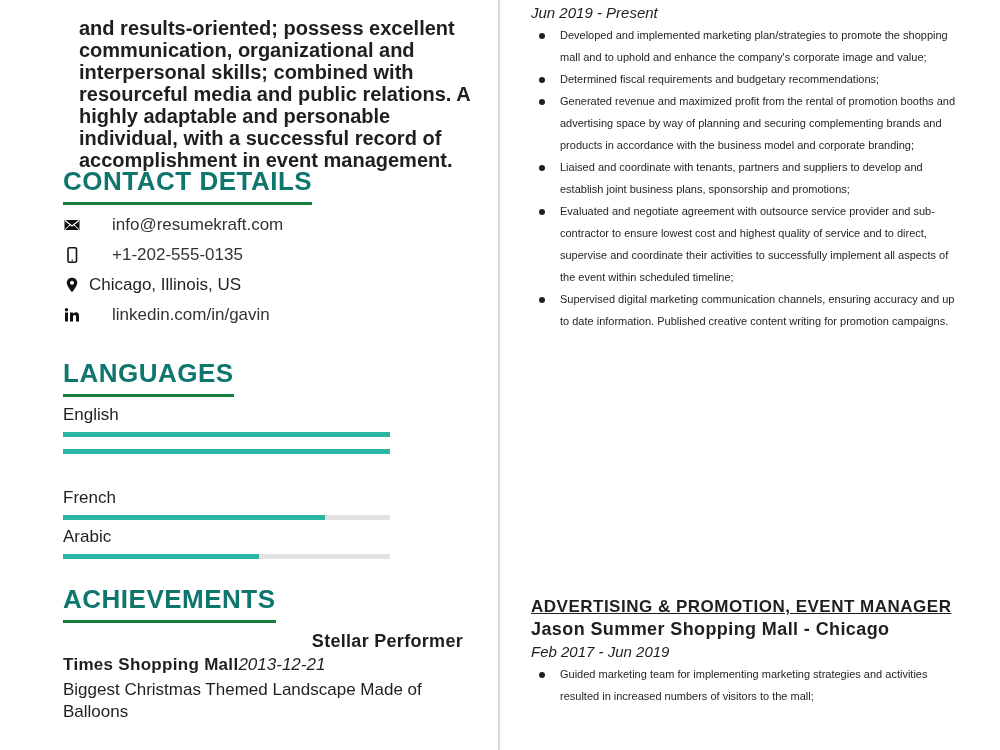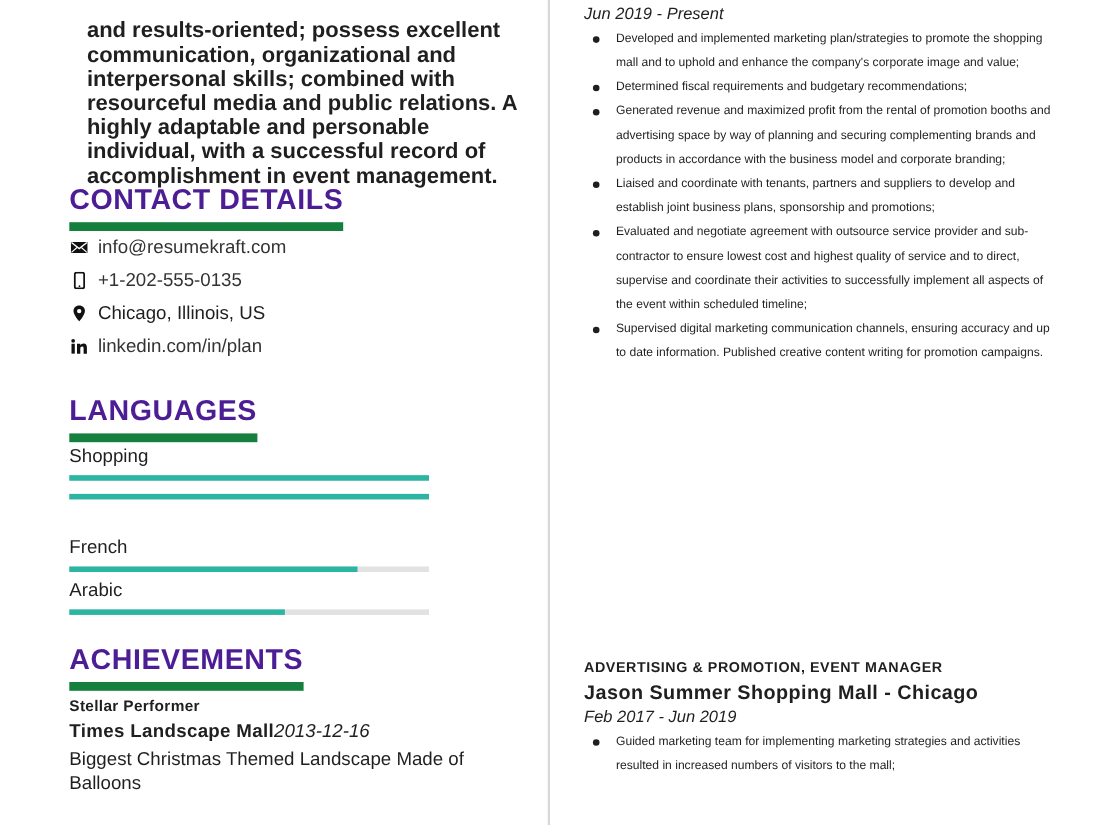--- a/index.html
+++ b/index.html
@@ -9,50 +9,50 @@
       font-family: "Liberation Sans", "DejaVu Sans", sans-serif;
     }
     .left { position: absolute; left: 63px; top: 0; width: 400px; }
     .divider { position: absolute; left: 498px; top: 0; width: 2px; height: 750px; background: #d8d8d8; }
     .right { position: absolute; left: 531px; top: 0; width: 430px; }
 
     .summary { position: absolute; top: 1px; left: 0; width: 400px; font-size: 20px; line-height: 22px; margin: 16px; font-weight: bold; }
 
     .section-title {
       position: absolute; left: 0; margin: 0;
-      font-size: 26px; font-weight: bold; color: #4c1d95; letter-spacing: 0.5px;
-      padding-bottom: 6px; border-bottom: 8px solid #15803d; line-height: 30px;
+      font-size: 26px; font-weight: bold; color: #0f766e; letter-spacing: 0.5px;
+      padding-bottom: 6px; border-bottom: 3px solid #15803d; line-height: 30px;
     }
 
     .contact-list { position: absolute; left: 0; top: 210px; list-style: none; margin: 0; padding: 0; }
     .contact-item { display: flex; align-items: center; height: 30px; font-size: 17px; }
     .contact-item .ic { width: 18px; height: 18px; margin-right: 8px; display: inline-flex; align-items: center; justify-content: center; }
     .contact-item .ic svg { width: 16px; height: 16px; }
-    .contact-item a { color: #333; text-decoration: none; }
+    .contact-item a { color: #333; text-decoration: none; margin-left: 23px; }
 
     .lang-list { position: absolute; left: 0; top: 404px; width: 327px; }
     .lang { height: 38.5px; }
     .lang-name { font-size: 17px; line-height: 22px; display: block; }
     .bar { margin-top: 6px; height: 5px; background: #e2e2e2; width: 327px; position: relative; }
     .bar-fill { position: absolute; left: 0; top: 0; height: 5px; background: #2bb5a2; }
 
     .ach { position: absolute; left: 0; top: 629px; width: 400px; }
-    .ach-title { font-weight: bold; font-size: 14px; line-height: 24px; letter-spacing: 0.3px; }
+    .ach-title { font-weight: bold; font-size: 18px; line-height: 24px; letter-spacing: 0.3px; text-align: right; }
     .ach-org { font-weight: bold; font-size: 17px; line-height: 24px; letter-spacing: 0.3px; }
     .ach-date { font-style: italic; font-weight: normal; font-size: 17px; letter-spacing: 0; }
     .ach-desc { font-size: 17px; line-height: 22px; margin-top: 2px; }
 
     .job-date { font-style: italic; font-size: 15px; line-height: 22px; }
     .bullets { margin: 0; padding: 0 0 0 29px; list-style: none; }
     .bullets li { position: relative; font-size: 11px; line-height: 22px; }
     .bullets li::before { content: ""; position: absolute; left: -21px; top: 9px; width: 6px; height: 6px; border-radius: 50%; background: #1f1f1f; }
 
     .job1 { position: absolute; left: 0; top: 2px; width: 430px; }
     .job2 { position: absolute; left: 0; top: 596px; width: 430px; }
-    .job-title { font-weight: bold; font-size: 13px; line-height: 21px; letter-spacing: 0.5px; }
+    .job-title { font-weight: bold; font-size: 17px; line-height: 21px; letter-spacing: 0.5px; text-decoration: underline; }
     .job-company { font-weight: bold; font-size: 18px; line-height: 24px; letter-spacing: 0.4px; }
   </style>
 </head>
 <body>
 
 <div class="left">
   <p class="summary">and results-oriented; possess excellent communication, organizational and interpersonal skills; combined with resourceful media and public relations. A highly adaptable and personable individual, with a successful record of accomplishment in event management.</p>
 
   <h2 class="section-title" style="top:166px;">CONTACT DETAILS</h2>
   <ul class="contact-list">
@@ -86,28 +86,28 @@
       <span>Chicago, Illinois, US</span>
     </li>
     <li class="contact-item">
       <span class="ic">
         <svg viewBox="0 0 16 16">
             <rect x="1" y="5.5" width="3" height="9" fill="#111"></rect>
             <circle cx="2.5" cy="2.8" r="1.7" fill="#111"></circle>
             <path d="M6 5.5 H9 V7 C9.6 6 10.6 5.3 12 5.3 C14 5.3 15 6.6 15 9 V14.5 H12 V9.6 C12 8.5 11.6 8 10.7 8 C9.7 8 9 8.7 9 9.8 V14.5 H6 Z" fill="#111"></path>
           </svg>
       </span>
-      <a href="#">linkedin.com/in/plan</a>
+      <a href="#">linkedin.com/in/gavin</a>
     </li>
   </ul>
 
   <h2 class="section-title" style="top:358px;">LANGUAGES</h2>
   <div class="lang-list">
     <div class="lang">
-      <span class="lang-name">Shopping</span>
+      <span class="lang-name">English</span>
       <div class="bar">
           <div class="bar-fill" style="width:100%;"></div>
         </div>
     </div>
     <div class="lang">
       <div class="bar">
           <div class="bar-fill" style="width:100%;"></div>
         </div>
     </div>
     <div class="lang">
@@ -120,21 +120,21 @@
       <span class="lang-name">Arabic</span>
       <div class="bar">
           <div class="bar-fill" style="width:60%;"></div>
         </div>
     </div>
   </div>
 
   <h2 class="section-title" style="top:584px;">ACHIEVEMENTS</h2>
   <div class="ach">
     <div class="ach-title">Stellar Performer</div>
-    <div class="ach-org"><span>Times Landscape Mall</span><span class="ach-date">2013-12-16</span></div>
+    <div class="ach-org"><span>Times Shopping Mall</span><span class="ach-date">2013-12-21</span></div>
     <div class="ach-desc">Biggest Christmas Themed Landscape Made of Balloons</div>
   </div>
 </div>
 
 <div class="divider"></div>
 
 <div class="right">
   <div class="job1">
     <div class="job-date">Jun 2019 - Present</div>
     <ul class="bullets">

